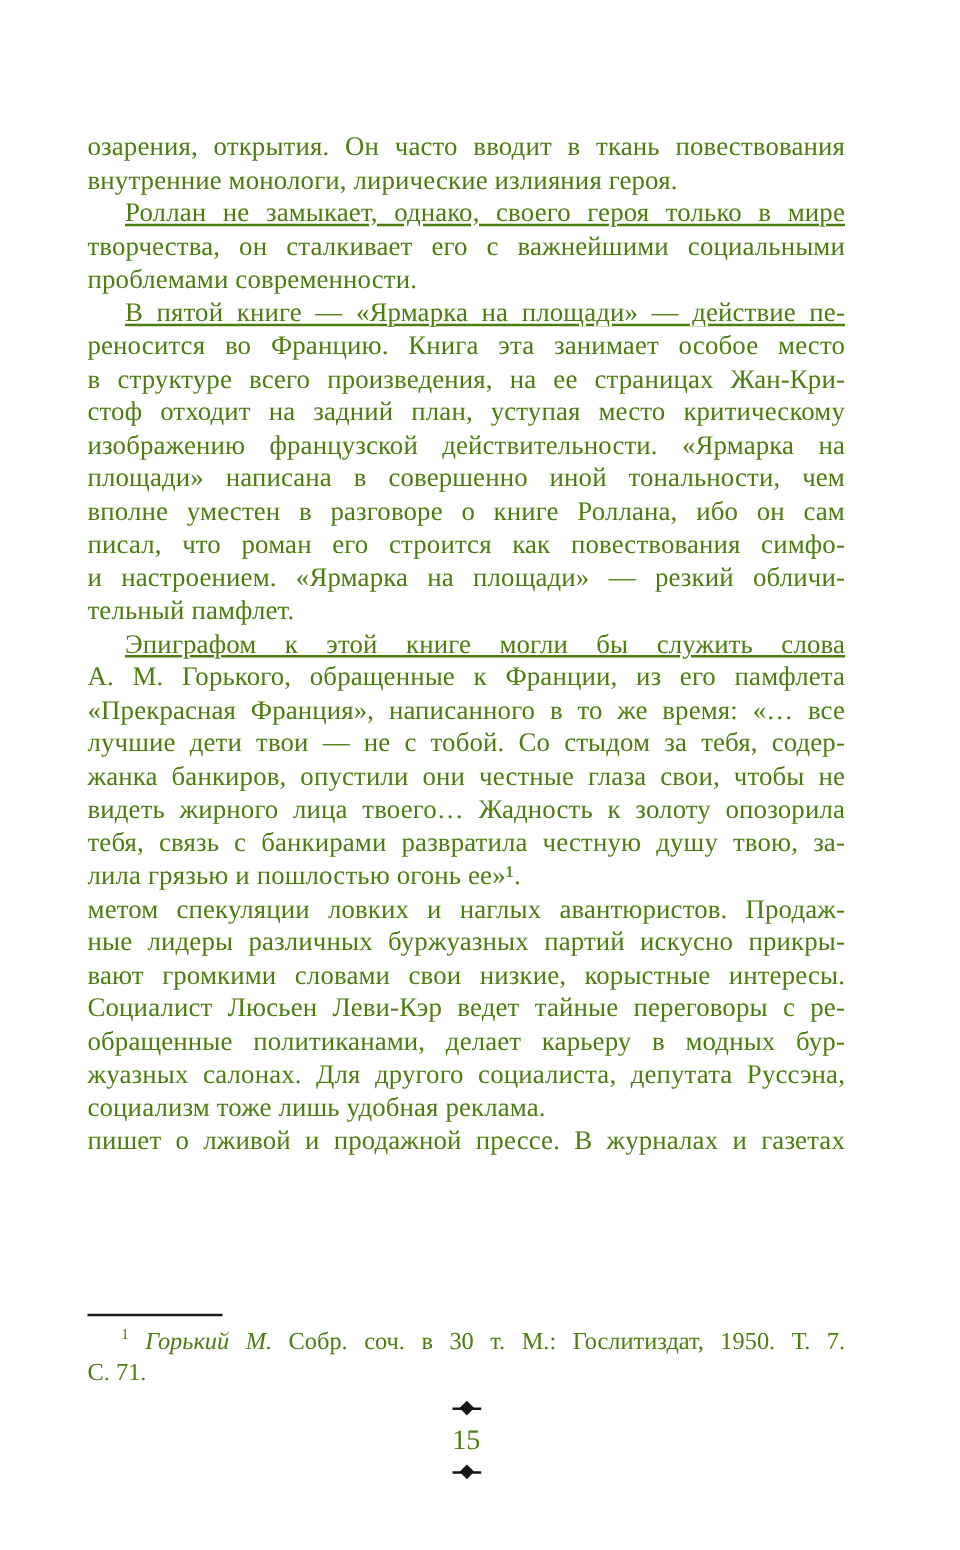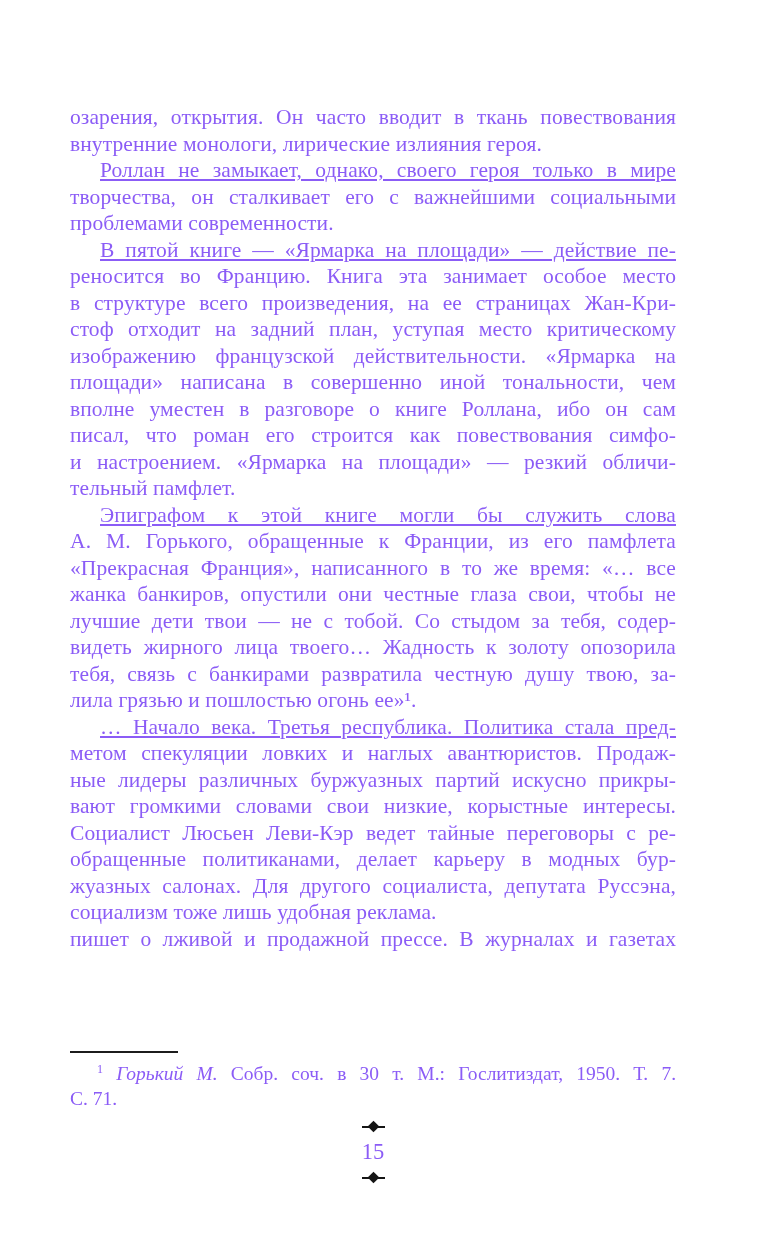--- a/index.html
+++ b/index.html
@@ -6,21 +6,21 @@
     margin: 0;
     padding: 0;
     background: #ffffff;
   }
   .page {
     position: relative;
     width: 768px;
     height: 1240px;
     background: #ffffff;
     font-family: "Liberation Serif", "DejaVu Serif", serif;
-    color: #8b5cf6;
+    color: #4d7c0f;
     overflow: hidden;
   }
   .text-block {
     position: absolute;
     left: 70px;
     top: 104px;
     width: 606px;
     font-size: 21.5px;
     line-height: 26.5px;
     letter-spacing: 0.1px;
@@ -116,29 +116,28 @@
       <div class="ln">вполне уместен в разговоре о книге Роллана, ибо он сам</div>
       <div class="ln">писал, что роман его строится как повествования симфо-</div>
       <div class="ln">и настроением. «Ярмарка на площади» — резкий обличи-</div>
       <div class="ln end">тельный памфлет.</div>
     </div>
 
     <div class="para">
       <div class="ln ind">Эпиграфом к этой книге могли бы служить слова</div>
       <div class="ln">А. М. Горького, обращенные к Франции, из его памфлета</div>
       <div class="ln">«Прекрасная Франция», написанного в то же время: «… все</div>
+      <div class="ln">лучшие дети твои — не с тобой. Со стыдом за тебя, содер-</div>
       <div class="ln">жанка банкиров, опустили они честные глаза свои, чтобы не</div>
-      <div class="ln">лучшие дети твои — не с тобой. Со стыдом за тебя, содер-</div>
       <div class="ln">видеть жирного лица твоего… Жадность к золоту опозорила</div>
       <div class="ln">тебя, связь с банкирами развратила честную душу твою, за-</div>
       <div class="ln end">лила грязью и пошлостью огонь ее»¹.</div>
     </div>
 
     <div class="para">
-      <div class="ln ind">… Начало века. Третья республика. Политика стала пред-</div>
       <div class="ln">метом спекуляции ловких и наглых авантюристов. Продаж-</div>
       <div class="ln">ные лидеры различных буржуазных партий искусно прикры-</div>
       <div class="ln">вают громкими словами свои низкие, корыстные интересы.</div>
       <div class="ln">Социалист Люсьен Леви-Кэр ведет тайные переговоры с ре-</div>
       <div class="ln">обращенные политиканами, делает карьеру в модных бур-</div>
       <div class="ln">жуазных салонах. Для другого социалиста, депутата Руссэна,</div>
       <div class="ln end">социализм тоже лишь удобная реклама.</div>
     </div>
 
     <div class="para">

